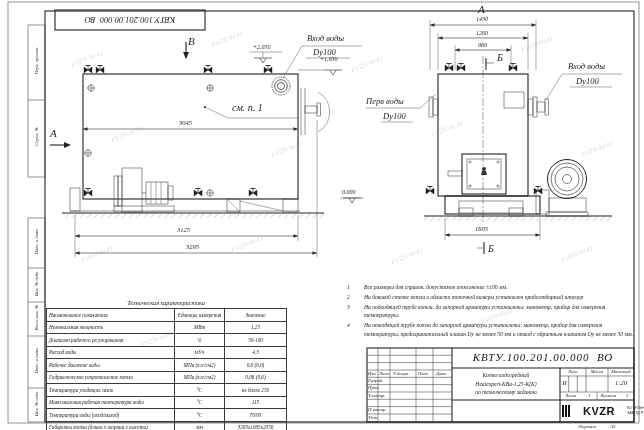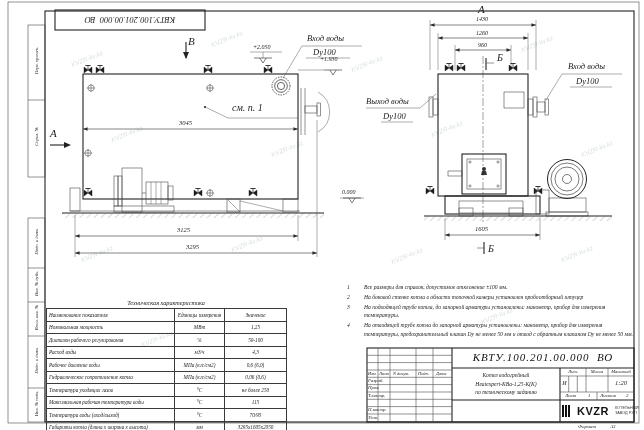--- a/index.html
+++ b/index.html
@@ -26,21 +26,21 @@
   .tech-title{position:absolute;left:46px;top:299px;width:240px;text-align:center;
       font:italic 6.2px "Liberation Serif",serif;color:#222;}
   table.tech{position:absolute;left:46px;top:308px;width:240px;border-collapse:collapse;table-layout:fixed;}
   table.tech td{border:0.8px solid #3a3a3a;font:italic 5.2px "Liberation Serif",serif;color:#222;
       padding:1px 2px;height:9.5px;overflow:hidden;}
   table.tech td.u,table.tech td.v{text-align:center;}
   .desig{position:absolute;left:454px;top:351px;width:178px;text-align:center;
       font:italic 11px "Liberation Serif",serif;letter-spacing:1px;white-space:pre;color:#111;}
   .descr{position:absolute;left:453px;top:371px;width:106px;text-align:center;
       font:italic 5.6px "Liberation Serif",serif;line-height:1.55;color:#222;}
-  .logo{position:absolute;left:562px;top:402px;width:70px;height:18px;display:flex;align-items:center;gap:6px;}
+  .logo{position:absolute;left:562px;top:402px;width:70px;height:18px;display:flex;align-items:center;gap:12px;}
   .logo .glyph{width:9px;height:12px;flex:none;
       background:repeating-linear-gradient(90deg,#111 0 2px,#fff 2px 3px);}
   .logo .word{font:bold 11px "Liberation Sans",sans-serif;color:#111;letter-spacing:.5px;}
   .logo .sub{font:3.8px "Liberation Sans",sans-serif;color:#333;line-height:1.2;}
 </style>
 </head>
 <body>
 
 <div class="sheet">
 
@@ -307,21 +307,21 @@
   <div class="lbl" style="left:177px;top:227px;font-size:6.5px">3125</div>
   <div class="lbl" style="left:186px;top:244px;font-size:6.5px">3295</div>
 
   <div class="lbl" style="left:478px;top:4px;font-size:11px">А</div>
   <div class="lbl" style="left:476px;top:16px;font-size:6px">1430</div>
   <div class="lbl" style="left:476px;top:30px;font-size:6px">1260</div>
   <div class="lbl" style="left:478px;top:42px;font-size:6px">960</div>
   <div class="lbl" style="left:497px;top:53px;font-size:10px">Б</div>
   <div class="lbl" style="left:568px;top:62px;font-size:8.5px">Вход воды</div>
   <div class="lbl" style="left:576px;top:77px;font-size:8.5px">Dy100</div>
-  <div class="lbl" style="left:366px;top:97px;font-size:8.5px">Выход воды</div>
+  <div class="lbl" style="left:366px;top:97px;font-size:8.5px">Перв воды</div>
   <div class="lbl" style="left:383px;top:112px;font-size:8.5px">Dy100</div>
   <div class="lbl" style="left:342px;top:189px;font-size:6px">0.000</div>
   <div class="lbl" style="left:475px;top:226px;font-size:6.5px">1605</div>
   <div class="lbl" style="left:488px;top:244px;font-size:10px">Б</div>
 
   <div class="notes">
     <div class="note">
       <span class="n">1</span>
       <span class="t">Все размеры для справок, допустимое отклонение ±100 мм.</span>
     </div>

